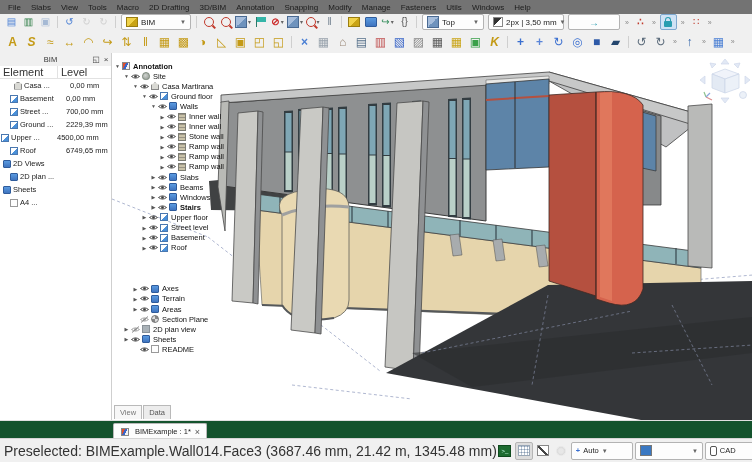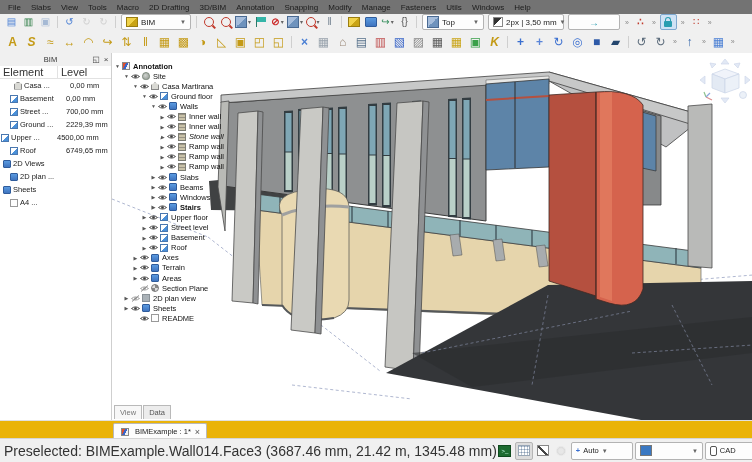--- a/index.html
+++ b/index.html
@@ -81,21 +81,21 @@
   .trow .exp{width:7px;font-size:5px;color:#555;text-align:center;flex:none}
   .trow .lbl{margin-left:1px}
   .trow.bold .lbl{font-weight:bold}
   .eye{flex:none;margin:0 1px}
   
   #vdtabs{position:absolute;left:2px;bottom:1px;display:flex;z-index:6}
   .vdtab{height:13px;padding:0 5px;font-size:7.5px;display:flex;align-items:center;
          border:1px solid #b9b9b9;border-bottom:none;background:#ececec;color:#555;margin-right:1px}
   .vdtab.sel{background:#f7f7f7;color:#777}
   
-  #mdibar{position:absolute;top:420px;left:0;width:752px;height:18px;background:#eab308;border-top:1px solid #e0e0e0}
+  #mdibar{position:absolute;top:420px;left:0;width:752px;height:18px;background:#14532d;border-top:1px solid #e0e0e0}
   #mditab{position:absolute;left:113px;top:2px;height:15px;display:flex;align-items:center;gap:4px;
           background:#fdfdfd;border:1px solid #b9b9b9;border-bottom:none;border-radius:2px 2px 0 0;
           padding:0 6px;font-size:7.5px}
   #mditab .close{color:#555;font-size:9px}
   
   #statusbar{position:absolute;top:438px;left:0;width:752px;height:24px;background:#f0f0f0;
              border-top:1px solid #d5d5d5;display:flex;align-items:center;padding:0 4px;box-sizing:border-box}
   #status-left{font-size:14px;color:#333;white-space:nowrap}
   #status-right{margin-left:auto;display:flex;align-items:center;gap:2px}
   .sbtn{width:16px;height:16px;display:flex;align-items:center;justify-content:center;border-radius:2px}
@@ -625,21 +625,21 @@
           <span class="exp">▶</span>
           <span style="display: inline-flex;">
             <svg class="eye" width="9" height="7" viewBox="0 0 9 7">
               <path d="M.5 3.5Q4.5 .3 8.5 3.5Q4.5 6.7 .5 3.5Z" fill="none" stroke="#3a3a3a" stroke-width="0.9"></path>
               <circle cx="4.5" cy="3.5" r="1.3" fill="#3a3a3a"></circle>
             </svg>
           </span>
           <span class="ti ti-wall"></span>
           <span class="lbl">Inner wall</span>
         </div>
-        <div class="trow" style="padding-left: 45px; font-style: italic;">
+        <div class="trow" style="padding-left: 45px;">
           <span class="exp">▶</span>
           <span style="display: inline-flex;">
             <svg class="eye" width="9" height="7" viewBox="0 0 9 7">
               <path d="M.5 3.5Q4.5 .3 8.5 3.5Q4.5 6.7 .5 3.5Z" fill="none" stroke="#3a3a3a" stroke-width="0.9"></path>
               <circle cx="4.5" cy="3.5" r="1.3" fill="#3a3a3a"></circle>
             </svg>
           </span>
           <span class="ti ti-wall"></span>
           <span class="lbl">Stone wall</span>
         </div>
@@ -757,21 +757,21 @@
           <span class="exp">▶</span>
           <span style="display: inline-flex;">
             <svg class="eye" width="9" height="7" viewBox="0 0 9 7">
               <path d="M.5 3.5Q4.5 .3 8.5 3.5Q4.5 6.7 .5 3.5Z" fill="none" stroke="#3a3a3a" stroke-width="0.9"></path>
               <circle cx="4.5" cy="3.5" r="1.3" fill="#3a3a3a"></circle>
             </svg>
           </span>
           <span class="ti ti-level"></span>
           <span class="lbl">Roof</span>
         </div>
-        <div class="trow" style="padding-left: 18px;">
+        <div class="trow" style="padding-left: 18px; margin-top: 31px;">
           <span class="exp">▶</span>
           <span style="display: inline-flex;">
             <svg class="eye" width="9" height="7" viewBox="0 0 9 7">
               <path d="M.5 3.5Q4.5 .3 8.5 3.5Q4.5 6.7 .5 3.5Z" fill="none" stroke="#3a3a3a" stroke-width="0.9"></path>
               <circle cx="4.5" cy="3.5" r="1.3" fill="#3a3a3a"></circle>
             </svg>
           </span>
           <span class="ti ti-folder"></span>
           <span class="lbl">Axes</span>
         </div>

